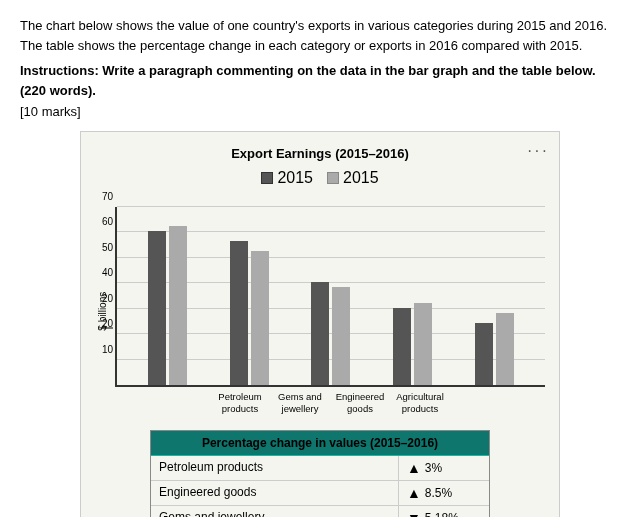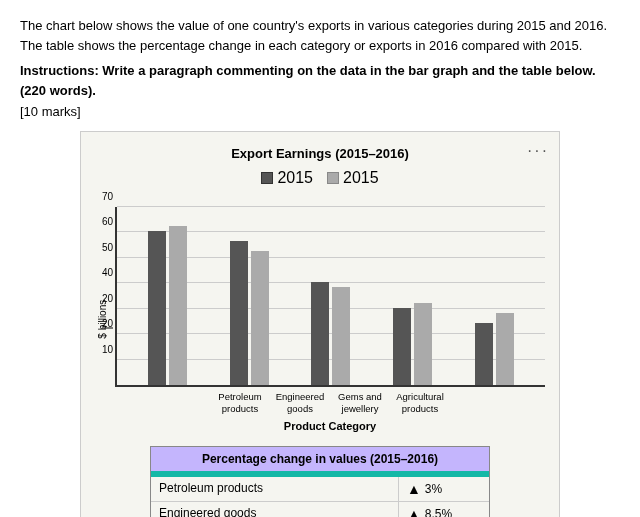--- a/index.html
+++ b/index.html
@@ -146,26 +146,26 @@
       letter-spacing: 2px;
       cursor: pointer;
       color: #555;
     }
     .table-container {
       margin: 14px auto 0 auto;
       width: 340px;
       border: 1px solid #888;
     }
     .table-header {
-      background: #c4b5fd;
+      background: #0f766e;
       text-align: center;
       font-weight: bold;
       font-size: 12px;
       padding: 5px 8px;
-      border-bottom: 6px solid #14b8a6;
+      border-bottom: 1px solid #14b8a6;
     }
     .table-row {
       display: flex;
       border-bottom: 1px solid #ccc;
     }
     .table-row:last-child {
       border-bottom: none;
     }
     .table-cell-name {
       flex: 1;
@@ -254,28 +254,27 @@
             </div>
             <div class="bar-group">
               <div class="bar bar-2015" style="height: 61.7143px;"></div>
               <div class="bar bar-2016" style="height: 72px;"></div>
             </div>
           </div>
       </div>
       <div class="x-labels" id="x-labels">
           <div class="x-label" style="white-space: pre-line;">Petroleum
 products</div>
+          <div class="x-label" style="white-space: pre-line;">Gems and
+jewellery</div>
           <div class="x-label" style="white-space: pre-line;">Engineered
 goods</div>
-          <div class="x-label" style="white-space: pre-line;">Gems and
-jewellery</div>
           <div class="x-label" style="white-space: pre-line;">Agricultural
 products</div>
         </div>
-      <div class="x-axis-title">Product Category</div>
     </div>
   </div>
 
   <div class="table-container">
     <div class="table-header">Percentage change in values (2015–2016)</div>
     <div id="table-rows">
         <div class="table-row">
           <div class="table-cell-name">Petroleum products</div>
           <div class="table-cell-value">
             <span class="arrow-up">▲</span>

